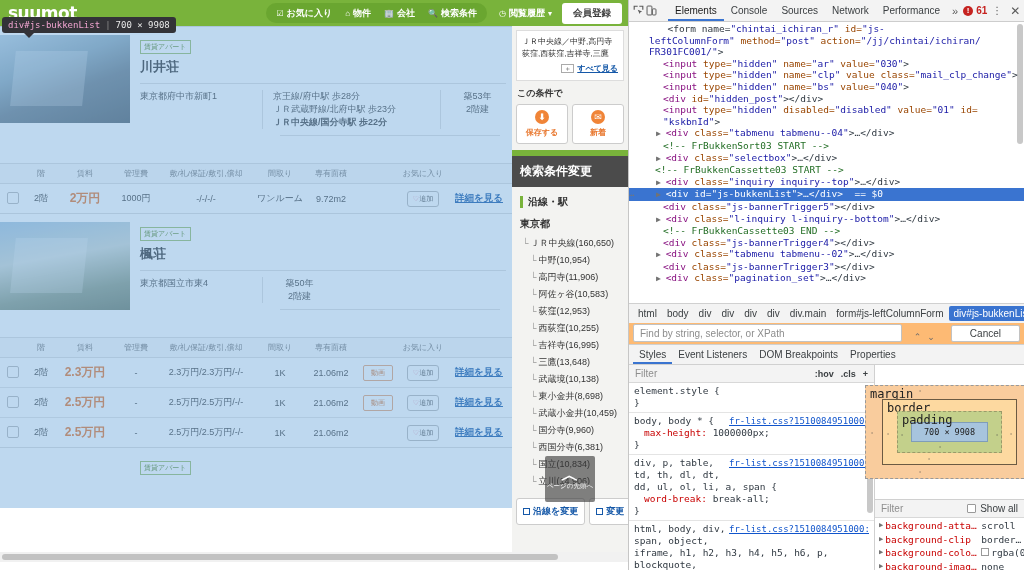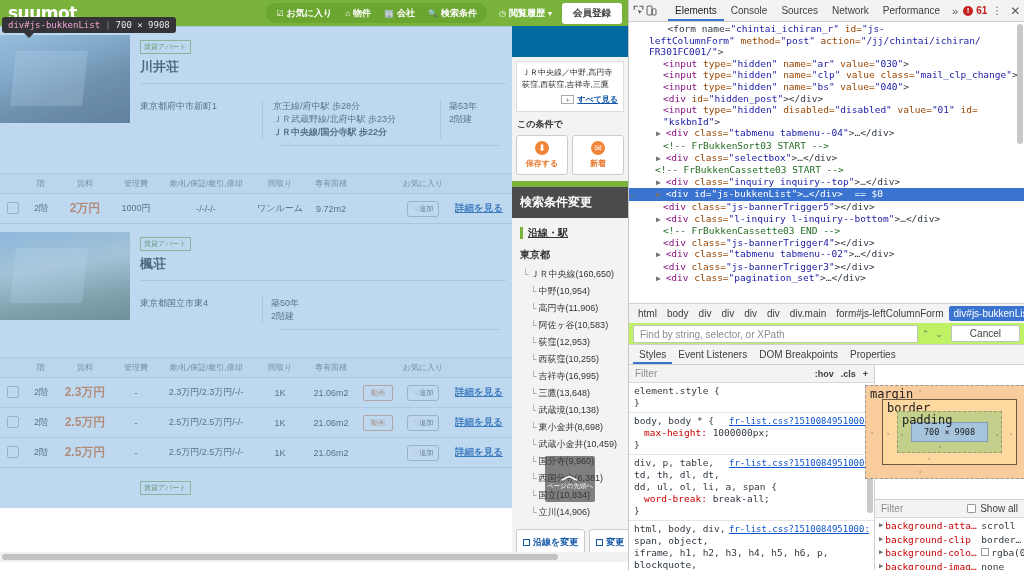--- a/index.html
+++ b/index.html
@@ -31,21 +31,21 @@
   .hdr-hist { color: #fff; font-size: 9px; font-weight: bold; display: flex; align-items: center; gap: 3px; margin-left: 12px; white-space: nowrap;}
   .hdr-reg {
     background: #fff; color: #3d3d3d; font-size: 9.5px; font-weight: bold;
     border-radius: 3px; padding: 4px 11px; margin-left: 10px; white-space: nowrap;
   }
   .mini-ico { font-size: 8px; }
 
   
   .page-body { display: flex; height: 544px; position: relative; }
   .col-left { width: 512px; position: relative; overflow: hidden; background: #fff; }
-  .col-right { width: 116px; background: #f3f3f1; position: relative; overflow: hidden; margin-top: 31px; }
+  .col-right { width: 116px; background: #f3f3f1; position: relative; overflow: hidden; }
 
   
   .dt-highlight {
     position: absolute; left: 0; top: 0; width: 512px; height: 482px;
     background: rgba(111,168,220,0.45); pointer-events: none; z-index: 30;
   }
   .dt-tooltip {
     position: absolute; left: 2px; top: 17px; z-index: 40;
     background: #333338; color: #fff; border-radius: 3px;
     padding: 3px 6px; font-family: "DejaVu Sans Mono", monospace; font-size: 9px;
@@ -69,25 +69,25 @@
   .cas-photo::before{
     content:""; position:absolute; left:10%; top:18%; width:55%; height:62%;
     background: rgba(255,255,255,.25); transform: skewX(-6deg);
   }
   .cas-info { flex: 1; padding-left: 10px; min-width: 0;}
   .badge-apart {
     display: inline-block; border: 1px solid #9bbf6c; color: #5d8a2d;
     font-size: 7px; padding: 1px 3px; margin-bottom: 4px;
   }
   .cas-name { font-size: 13px; font-weight: bold; color: #333; margin-bottom: 7px; }
-  .cas-cols { display: flex; border-top: 1px solid #dedede; padding-top: 16px; font-size: 9px; color: #444; }
+  .cas-cols { display: flex; border-top: 1px solid #dedede; padding-top: 6px; font-size: 9px; color: #444; }
   .cc-addr { width: 122px; flex: none; padding-right: 6px;}
   .cc-access { flex: 1; border-left: 1px solid #dedede; padding-left: 10px; line-height: 1.45; }
   .cc-access .bold { font-weight: bold; }
-  .cc-age { width: 66px; flex: none; border-left: 1px solid #dedede; padding-left: 8px; line-height: 1.45;}
+  .cc-age { width: 66px; flex: none; border-left: 1px solid #dedede; padding-left: 8px; line-height: 1.45; text-align: center;}
   .cas-strip { height: 22px; border-top: 1px solid #dedede; margin: 6px 6px 0 140px;}
 
   
   .rooms { width: 100%; border-collapse: collapse; font-size: 9px; color: #444; }
   .rooms th {
     font-weight: normal; color: #777; font-size: 8px; padding: 4px 2px;
     border-top: 1px solid #dedede; border-bottom: 1px solid #dedede; text-align: center;
     background: #fafafa;
   }
   .rooms td { padding: 6px 2px; border-bottom: 1px solid #e4e4e4; text-align: center; vertical-align: middle;}
@@ -113,21 +113,21 @@
   .sb-btn {
     flex: 1; background: #fff; border: 1px solid #ccc; border-radius: 3px;
     text-align: center; padding: 5px 2px; color: #e8762c; font-size: 8px; font-weight: bold;
   }
   .sb-btn .ico {
     display: block; width: 14px; height: 14px; border-radius: 50%; background: #f08437;
     margin: 0 auto 3px auto; color: #fff; font-size: 9px; line-height: 14px;
   }
   .sb-green-bar { height: 6px; background: #79b33b; }
   .sb-head { background: #4b4b4b; color: #fff; font-size: 12px; font-weight: bold; padding: 7px 8px;}
-  .sb-sec-title { display: flex; align-items: center; gap: 5px; font-size: 10px; font-weight: bold; color: #333; padding: 8px 8px 6px 8px; text-decoration: underline;}
+  .sb-sec-title { display: flex; align-items: center; gap: 5px; font-size: 10px; font-weight: bold; color: #333; padding: 8px 8px 6px 8px;}
   .sb-sec-title::before { content: ""; width: 3px; height: 12px; background: #79b33b; display:block;}
   .sb-pref { font-size: 10px; font-weight: bold; color: #333; padding: 2px 8px 4px 8px; }
   .sb-line { font-size: 9px; color: #333; padding: 2px 6px 2px 10px; white-space: nowrap;}
   .sb-line .br { color: #999; margin-right: 2px; }
   .sb-stn { font-size: 9px; color: #333; padding: 2px 6px 2px 18px; white-space: nowrap;}
   .sb-stn .br { color: #999; margin-right: 2px; }
   .sb-chg-row { display: flex; gap: 4px; padding: 8px 4px 6px 4px; }
   .sb-chg {
     flex: none; background: #fff; border: 1px solid #ccc; border-radius: 3px;
     color: #1558a8; font-size: 9px; font-weight: bold; padding: 6px 6px; white-space: nowrap;
@@ -185,21 +185,21 @@
 
   
   .crumbs {
     height: 20px; display: flex; align-items: center; gap: 0; border-top: 1px solid #d0d0d0;
     background: #f3f3f3; padding: 0 4px; flex: none; font-size: 10px; overflow: hidden;
   }
   .crumb { padding: 2px 5px; color: #3c4043; white-space: nowrap;}
   .crumb.active { background: #3a74d0; color: #fff; border-radius: 2px;}
 
   
-  .findbar { height: 22px; display: flex; align-items: center; background: #bef264; padding: 2px 4px; gap: 4px; flex: none; border-bottom: 1px solid #d0d0d0;}
+  .findbar { height: 22px; display: flex; align-items: flex-end; background: #fdba74; padding: 2px 4px; gap: 12px; flex: none; border-bottom: 1px solid #d0d0d0;}
   .find-input { flex: 1; height: 18px; background: #fff; border: 1px solid #c2c2c2; border-radius: 2px;
                 color: #8d8d8d; font-size: 10px; padding: 0 6px; line-height: 17px;}
   .find-arrows { display: flex; gap: 6px; color: #6b6b6b; font-size: 9px; padding-right: 4px;}
   .find-cancel { background: #fff; border: 1px solid #c2c2c2; border-radius: 2px; font-size: 10px; padding: 2px 18px; color: #3c4043;}
 
   
   .style-tabs { height: 20px; display: flex; align-items: center; background: #f3f3f3; border-bottom: 1px solid #d0d0d0; padding: 0 4px; flex: none;}
   .st-tab { font-size: 10px; padding: 0 6px; height: 19px; line-height: 19px; color: #3c4043; white-space: nowrap;}
   .st-tab.active { border-bottom: 2px solid #3a74d0; }
 

